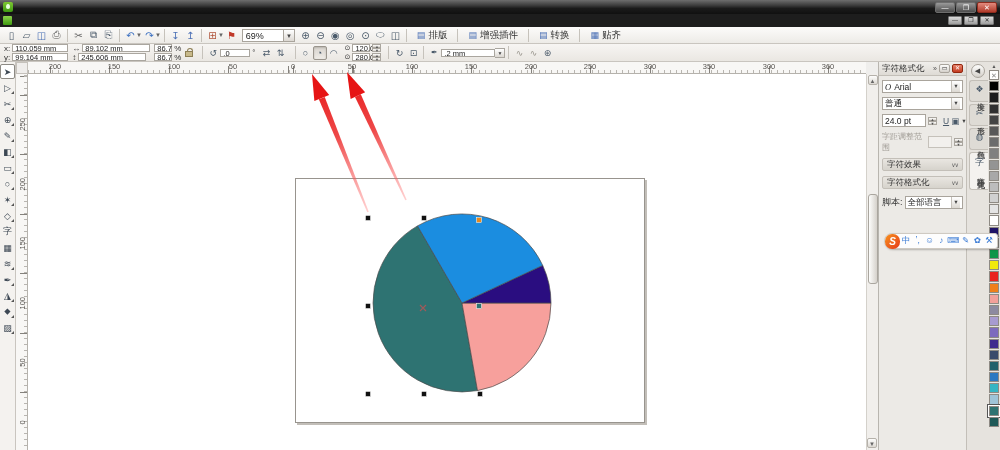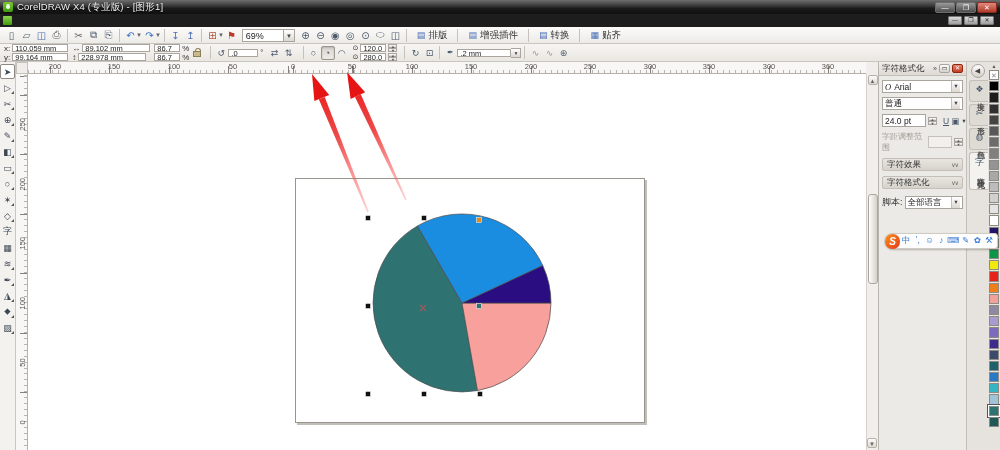--- a/index.html
+++ b/index.html
@@ -38,21 +38,21 @@
   #zoom-dd { width:11px; height:13px; border:1px solid #a9a49c; border-left:none; background:linear-gradient(#fff,#dcd8d2); font-size:6px; text-align:center; line-height:12px; color:#444; }
   .txtbtn { display:inline-flex; align-items:center; gap:3px; font-size:9.5px; color:#333; padding:0 6px; height:15px; border:1px solid transparent; border-radius:2px; }
   .txtbtn .bi { color:#4a6fb5; font-size:9px; }
 
   
   #propbar { position:absolute; left:0; top:44px; width:1000px; height:18px;
     background:linear-gradient(#f7f5f3,#eae7e2); border-bottom:1px solid #c9c5bf; display:flex; align-items:center; padding:0 4px; font-size:8px; color:#333; }
   .pgroup { display:flex; flex-direction:column; justify-content:center; gap:1px; margin-right:4px; }
   .prow { display:flex; align-items:center; gap:2px; height:8px; }
   .pfield { background:#fff; border:1px solid #aaa69f; height:8px; line-height:7px; padding:0 2px; font-size:7.5px; color:#222; }
-  .w56{width:56px;} .w50{width:68px;} .w26{width:26px;} .w30{width:30px;} .w34{width:54px;}
+  .w56{width:56px;} .w50{width:68px;} .w26{width:18px;} .w30{width:30px;} .w34{width:54px;}
   .pbtn { width:14px; height:14px; border:1px solid transparent; border-radius:2px; display:inline-flex; align-items:center; justify-content:center; font-size:9px; color:#4a5a6a; }
   .pbtn.active { border-color:#9a958d; background:linear-gradient(#d9d5cf,#efece7); box-shadow:inset 0 1px 2px #b9b5ae; }
   .spin { display:inline-flex; flex-direction:column; }
   .spin span { width:9px; height:4px; font-size:4px; line-height:3px; text-align:center; border:1px solid #aaa69f; background:linear-gradient(#fff,#d8d4ce); color:#555; }
   .lock { width:8px; height:6px; background:#c8b98a; border:1px solid #8d7f55; position:relative; margin-top:3px; }
   .lock::before { content:""; position:absolute; left:1px; top:-4px; width:4px; height:3px; border:1px solid #8d7f55; border-bottom:none; border-radius:3px 3px 0 0; }
 
   
   #corner { position:absolute; left:16px; top:62px; width:12px; height:12px; background:#efedeb; border:1px solid #c5c1bb; }
   #hruler { position:absolute; left:28px; top:62px; width:838px; height:12px; background:#f8f7f5; border-bottom:1px solid #b5b2ac;
@@ -117,21 +117,20 @@
 
   
   #overlay { position:absolute; left:0; top:0; width:1000px; height:450px; z-index:30; pointer-events:none; }
 </style>
 </head>
 <body>
 <div id="app">
 
   <div id="titlebar">
     <div id="app-icon"></div>
-    <span id="title-text">CorelDRAW X4 (专业版) - [图形1]</span>
     <div class="wbtns">
       <div class="wbtn">—</div>
       <div class="wbtn">❐</div>
       <div class="wbtn close">✕</div>
     </div>
   </div>
 
   <div id="menubar">
     <div id="menu-doc-icon"></div>
     <div id="doc-wbtns">
@@ -212,21 +211,21 @@
         <span class="pfield w56">99.164 mm</span>
         </div>
     </div>
     <div class="pgroup">
       <div class="prow">
           <span>↔</span>
         <span class="pfield w50">89.102 mm</span>
         </div>
       <div class="prow">
           <span>↕</span>
-        <span class="pfield w50">228.978 mm</span>
+        <span class="pfield w50">245.606 mm</span>
         </div>
     </div>
     <div class="pgroup">
       <div class="prow">
           <span class="pfield w26">86.7</span>
         <span>%</span>
         </div>
       <div class="prow">
           <span class="pfield w26">86.7</span>
         <span>%</span>

